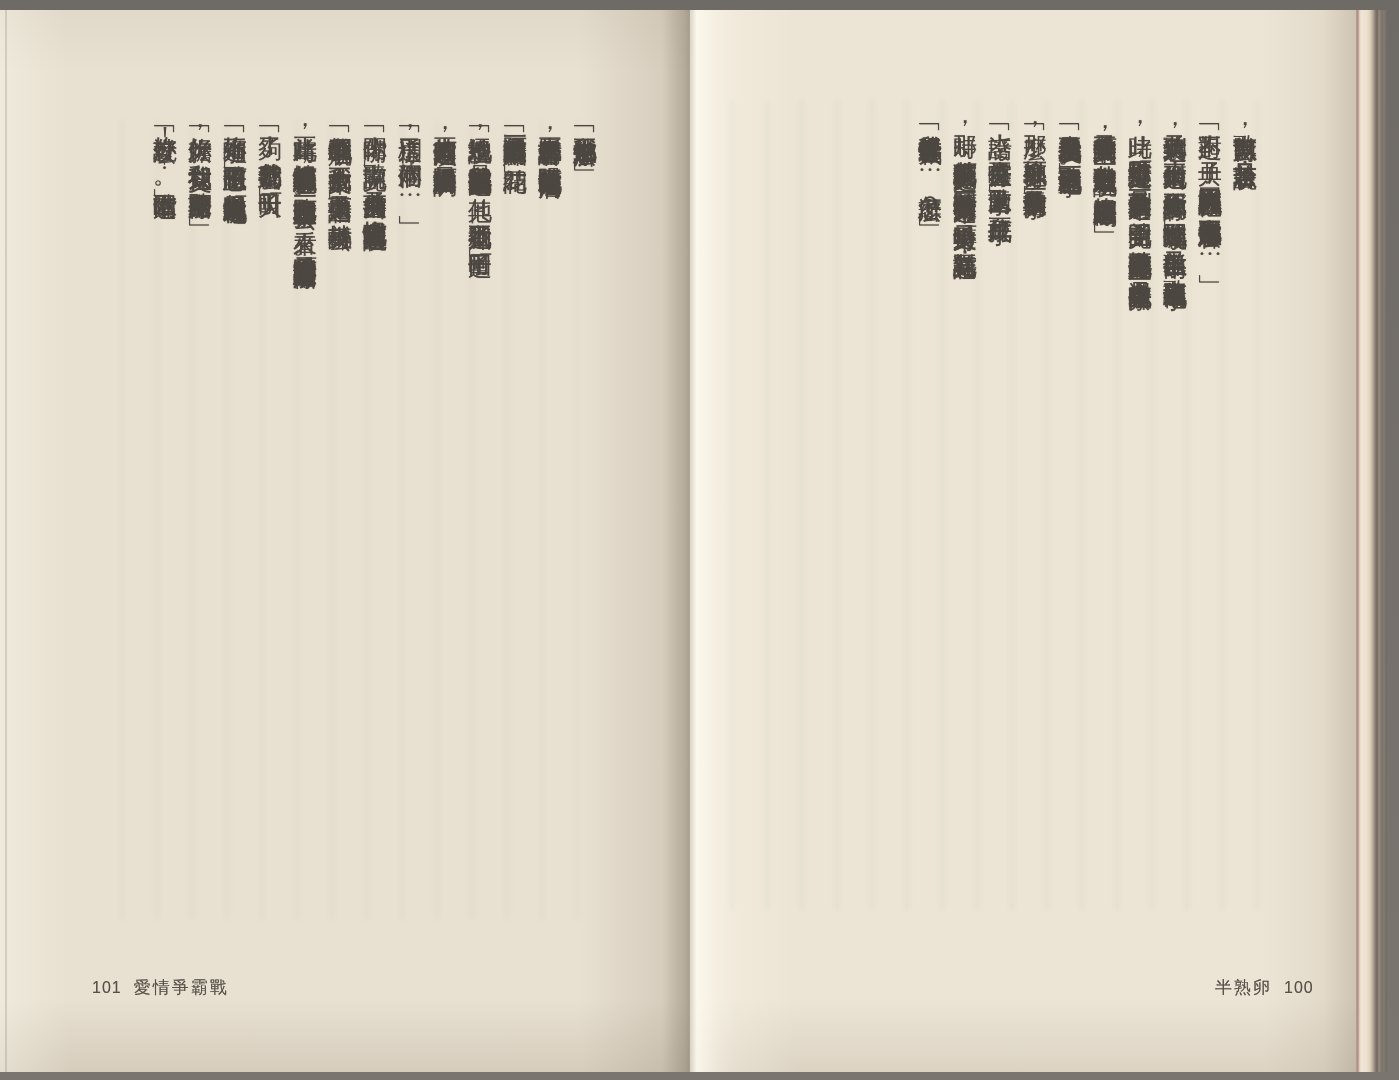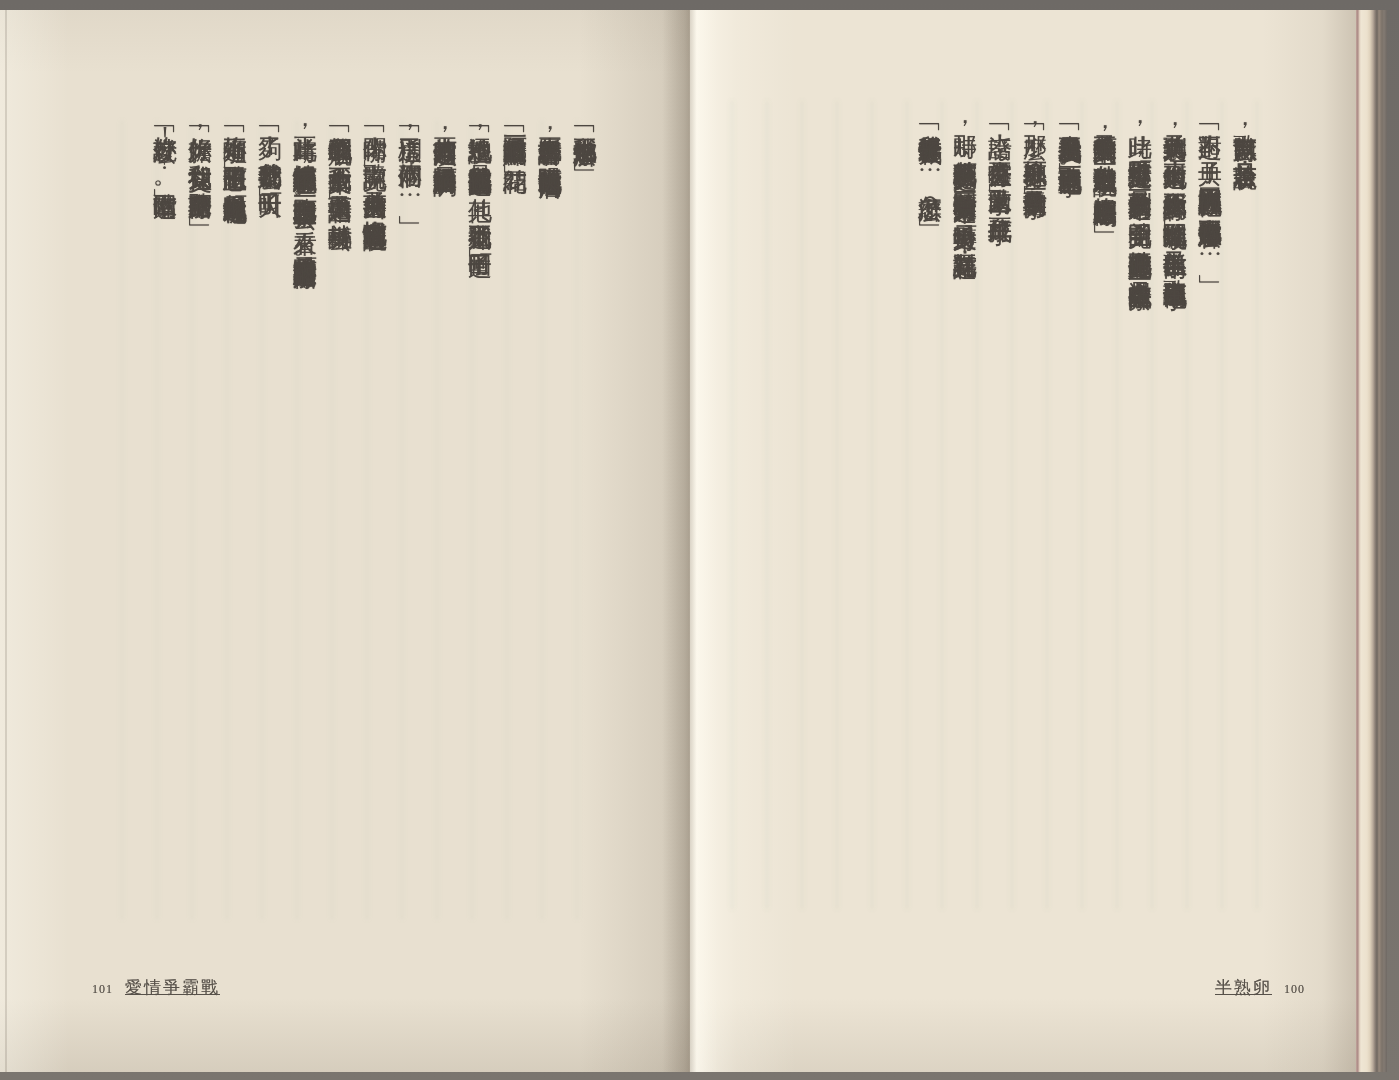--- a/index.html
+++ b/index.html
@@ -102,22 +102,22 @@
   .page-left  .vtext { top: 84px;  right: 88px; }
   .vtext p { margin: 0; padding: 0; text-indent: 1em; }
   
   .footer {
     position: absolute;
     font-size: 17px;
     color: #57514a;
     white-space: nowrap;
     text-shadow: 0 0 0.6px rgba(87,81,74,0.5);
   }
-  .footer .num   { letter-spacing: 1px; font-family: Liberation Serif, serif; font-size: 12px; }
-  .footer .title { letter-spacing: 2px; text-decoration: underline; }
+  .footer .num   { letter-spacing: 1px; font-family: Liberation Sans, sans-serif; font-size: 16px; }
+  .footer .title { letter-spacing: 2px; }
   .page-left  .footer { left: 92px;  top: 966px; }
   .page-right .footer { left: 495px; top: 966px; margin-left: 30px; }
   .footer .gap { display: inline-block; width: 12px; }
   
   .ghost {
     position: absolute;
     pointer-events: none;
     background: repeating-linear-gradient(90deg,
       rgba(142,168,150,0.10) 0px, rgba(142,168,150,0.10) 4px,
       rgba(142,168,150,0.0) 4px, rgba(142,168,150,0.0) 35px);

